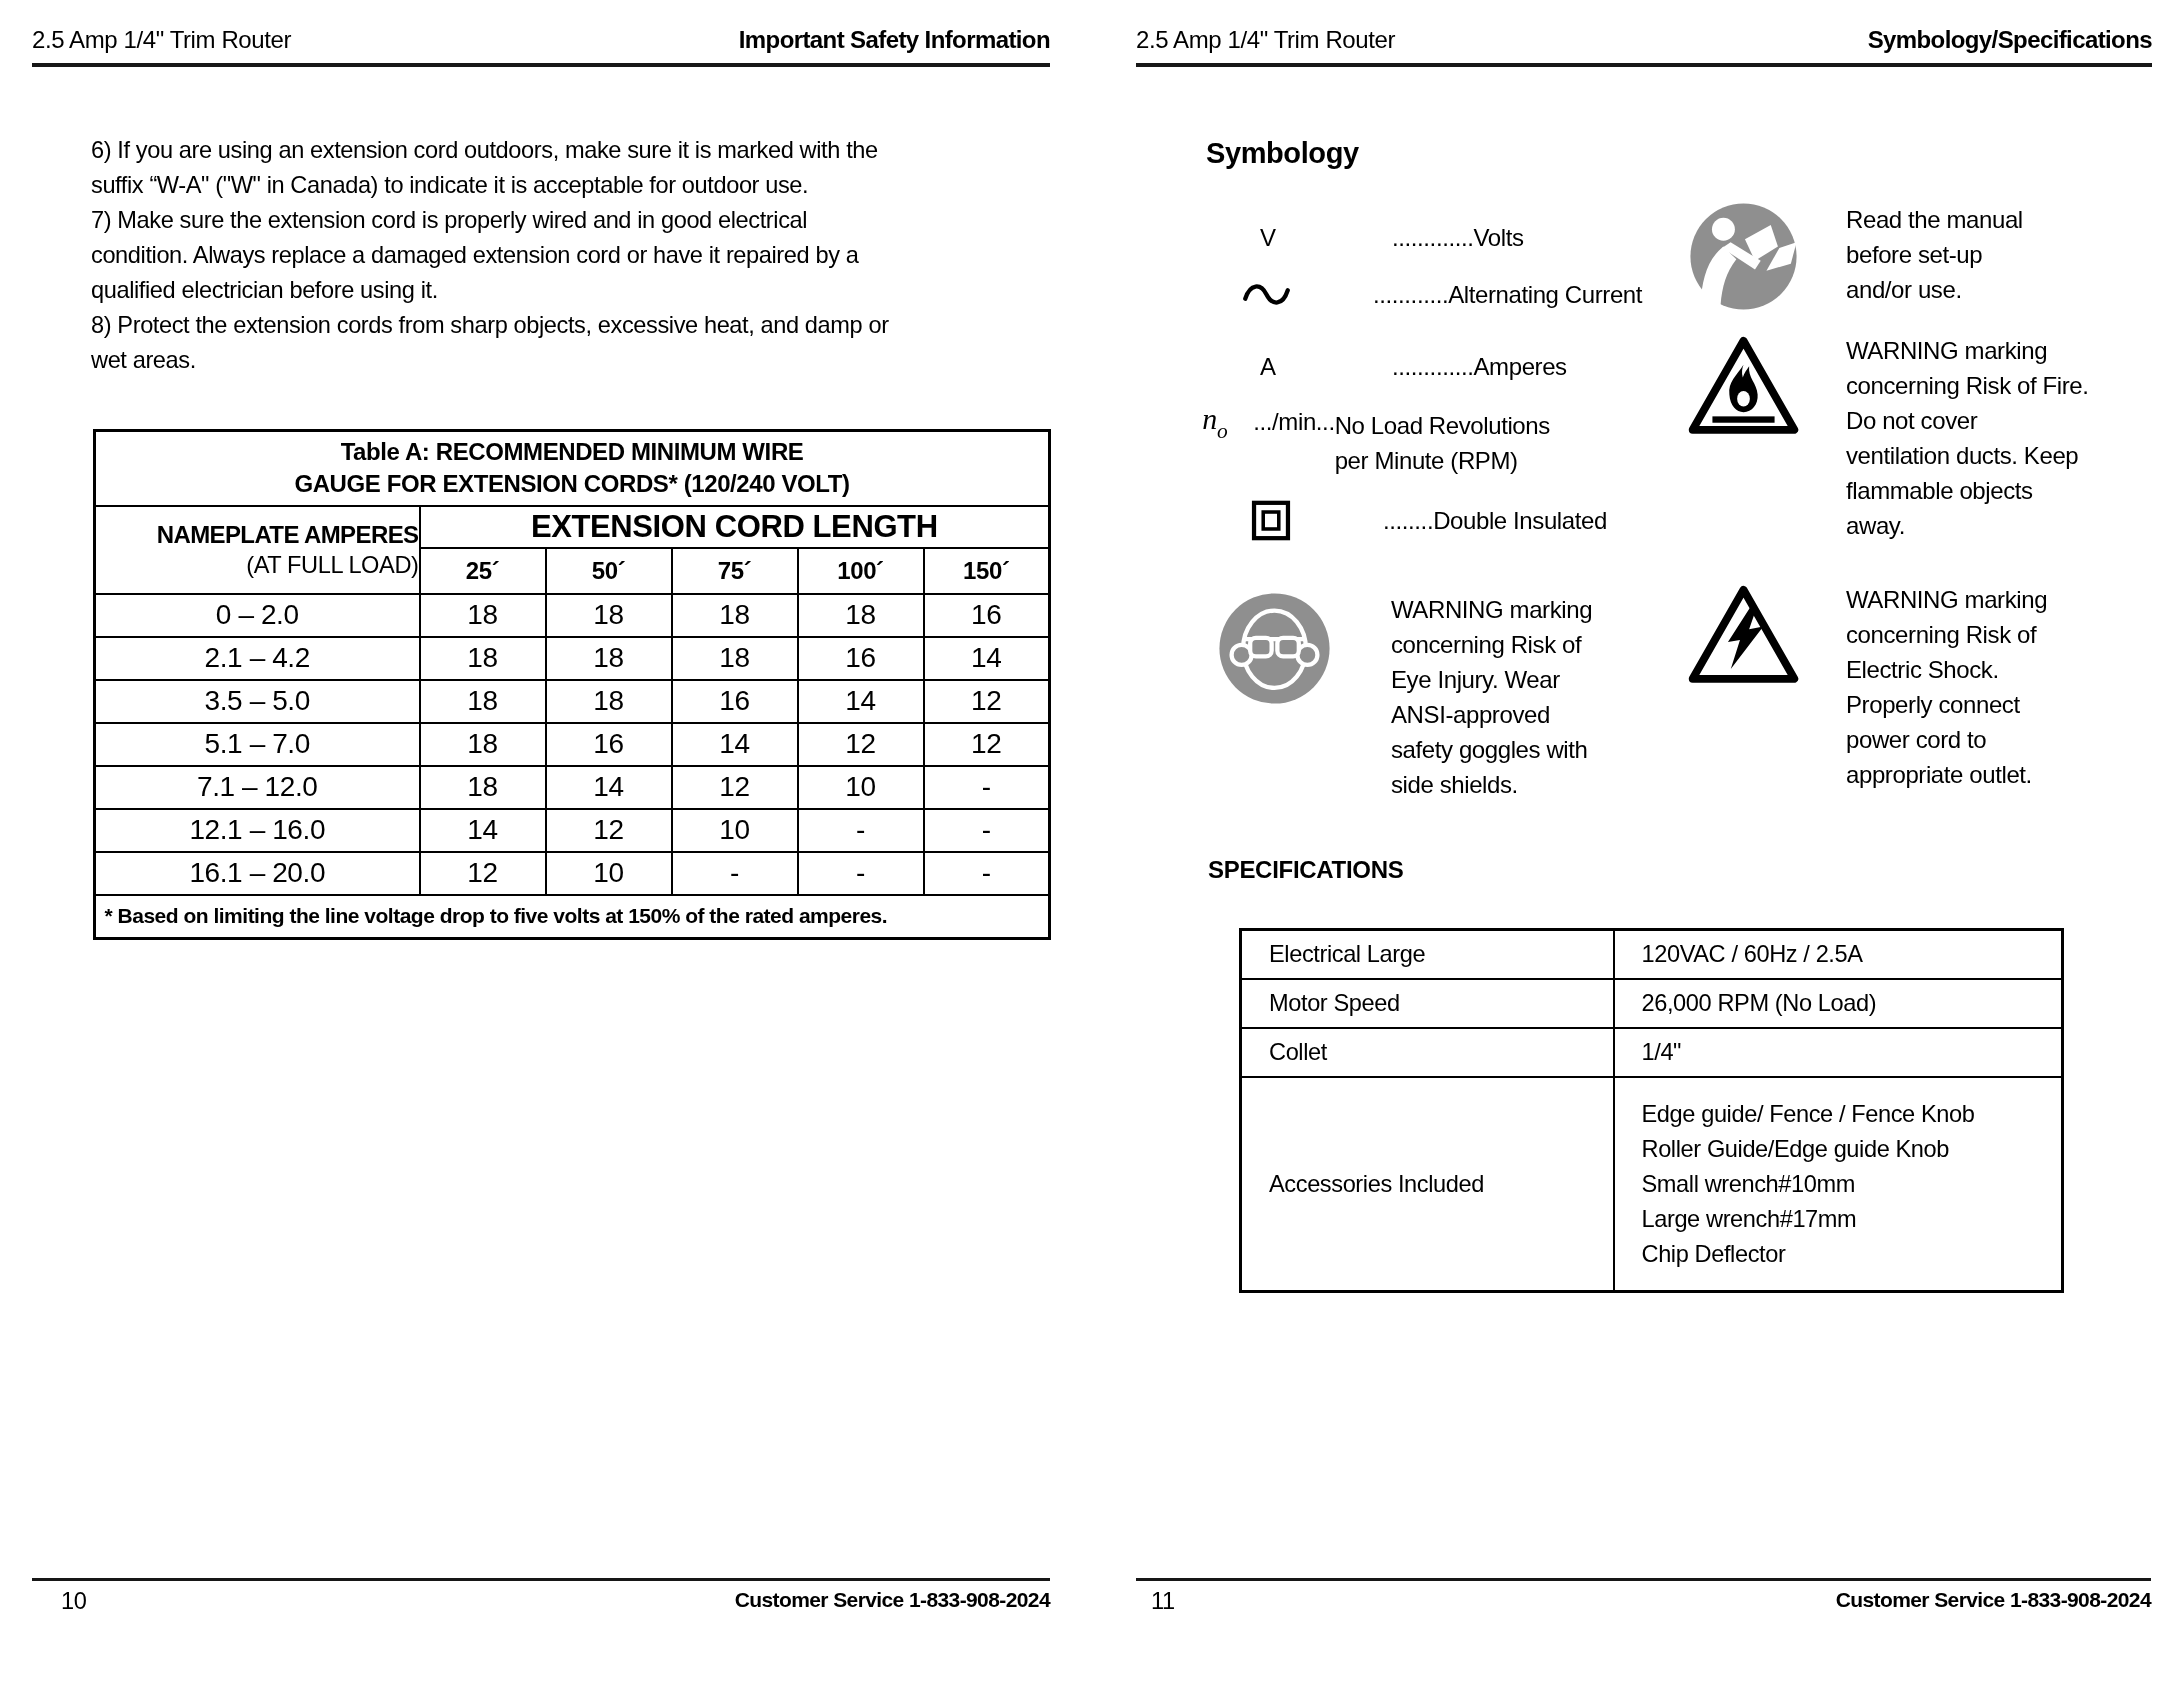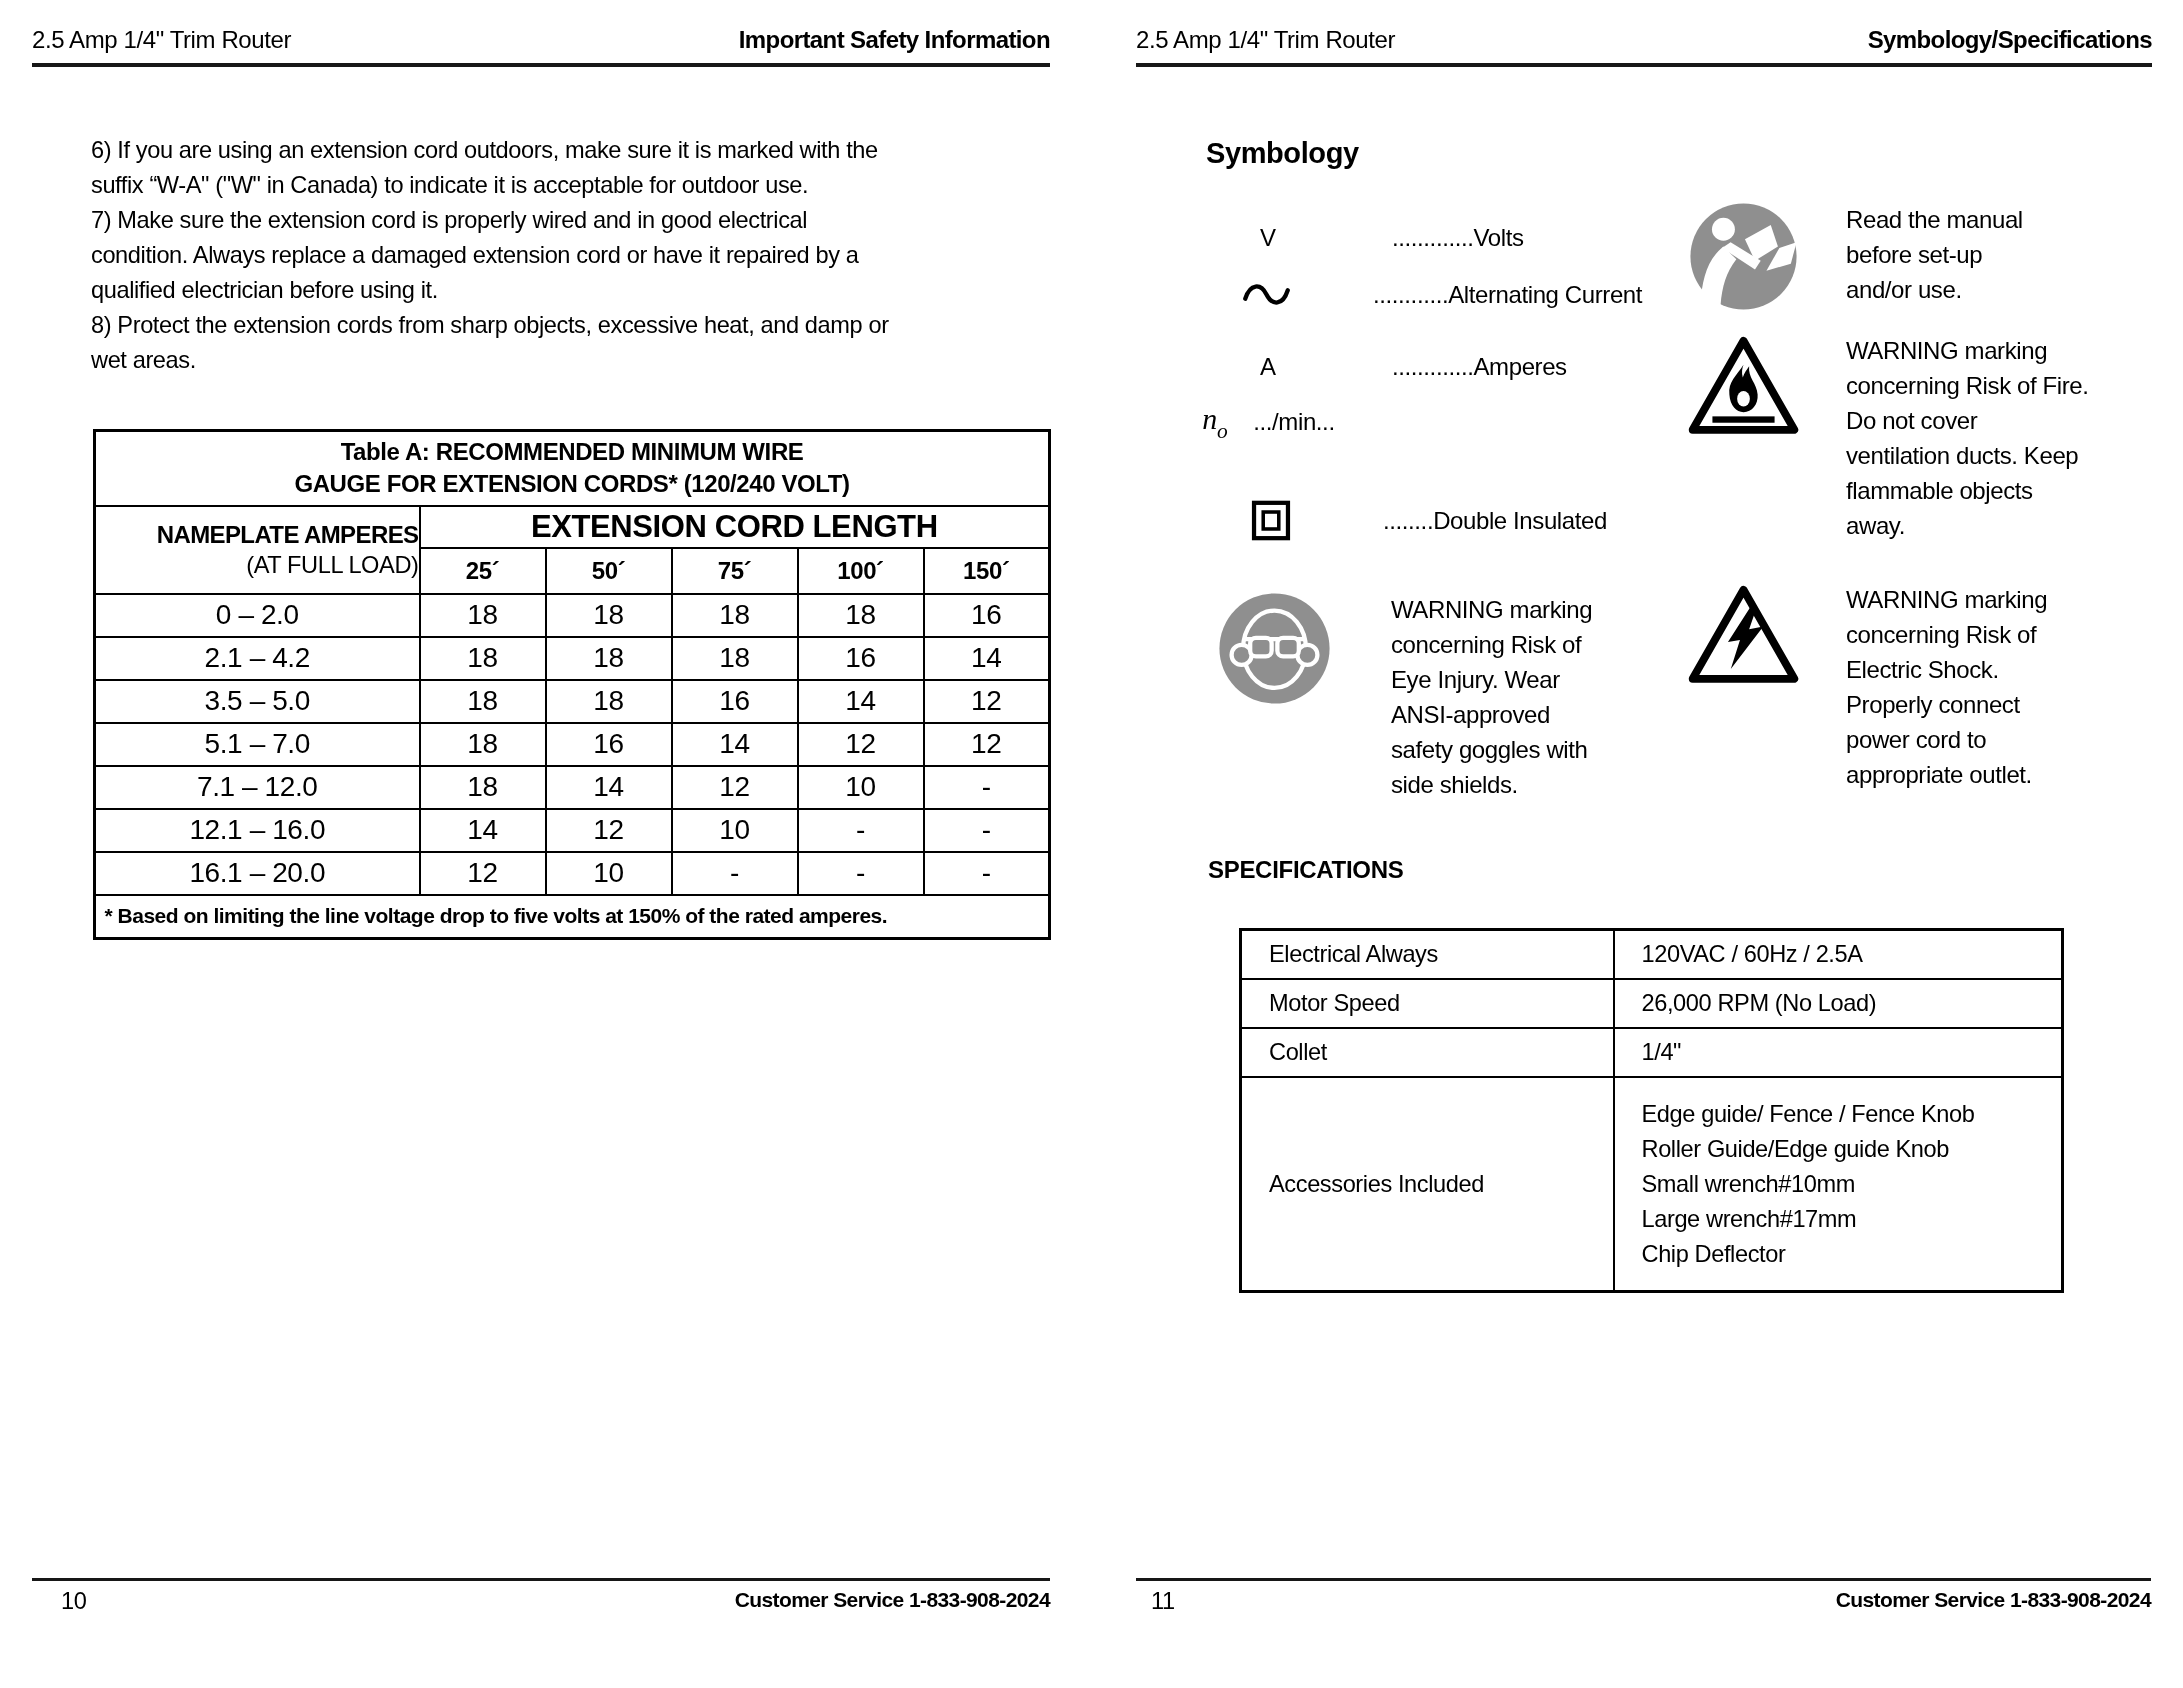--- a/index.html
+++ b/index.html
@@ -231,20 +231,22 @@
     <div class="symrow row-amps">
       <span class="symcell sym-letter">A</span>
       <span>.............</span>
       <span>Amperes</span>
     </div>
 
     <div class="symrow row-rpm">
       <span class="rpm-sym"><span class="rpm-n">n</span><span class="rpm-o">o</span></span>
       <span style="padding-top:4.3px;">.../min </span>
       <span style="padding-top:4.3px;">...</span>
+      <span class="lbl-ml" style="padding-top:4.3px;width:307px;">No Load Revolutions
+per Minute (RPM)</span>
     </div>
 
     <div class="symrow row-ins center">
       <span class="symcell" style="padding-left:34px;">
         <svg class="ic" width="40" height="41" viewBox="0 0 56 58">
           <rect x="4" y="4" width="48" height="50" fill="none" stroke="#000" stroke-width="6"></rect>
           <rect x="17" y="17" width="22" height="24" fill="none" stroke="#000" stroke-width="5"></rect>
         </svg>
       </span>
       <span>........</span>
@@ -321,21 +323,21 @@
 
     <div class="spec-heading">SPECIFICATIONS</div>
 
     <table class="spec">
       <colgroup>
           <col style="width:373px">
           <col style="width:449px">
         </colgroup>
       <tbody>
         <tr class="sr">
-          <td>Electrical Always</td>
+          <td>Electrical Large</td>
           <td>120VAC / 60Hz / 2.5A</td>
         </tr>
         <tr class="sr">
           <td>Motor Speed</td>
           <td>26,000 RPM (No Load)</td>
         </tr>
         <tr class="sr">
           <td>Collet</td>
           <td>1/4"</td>
         </tr>

